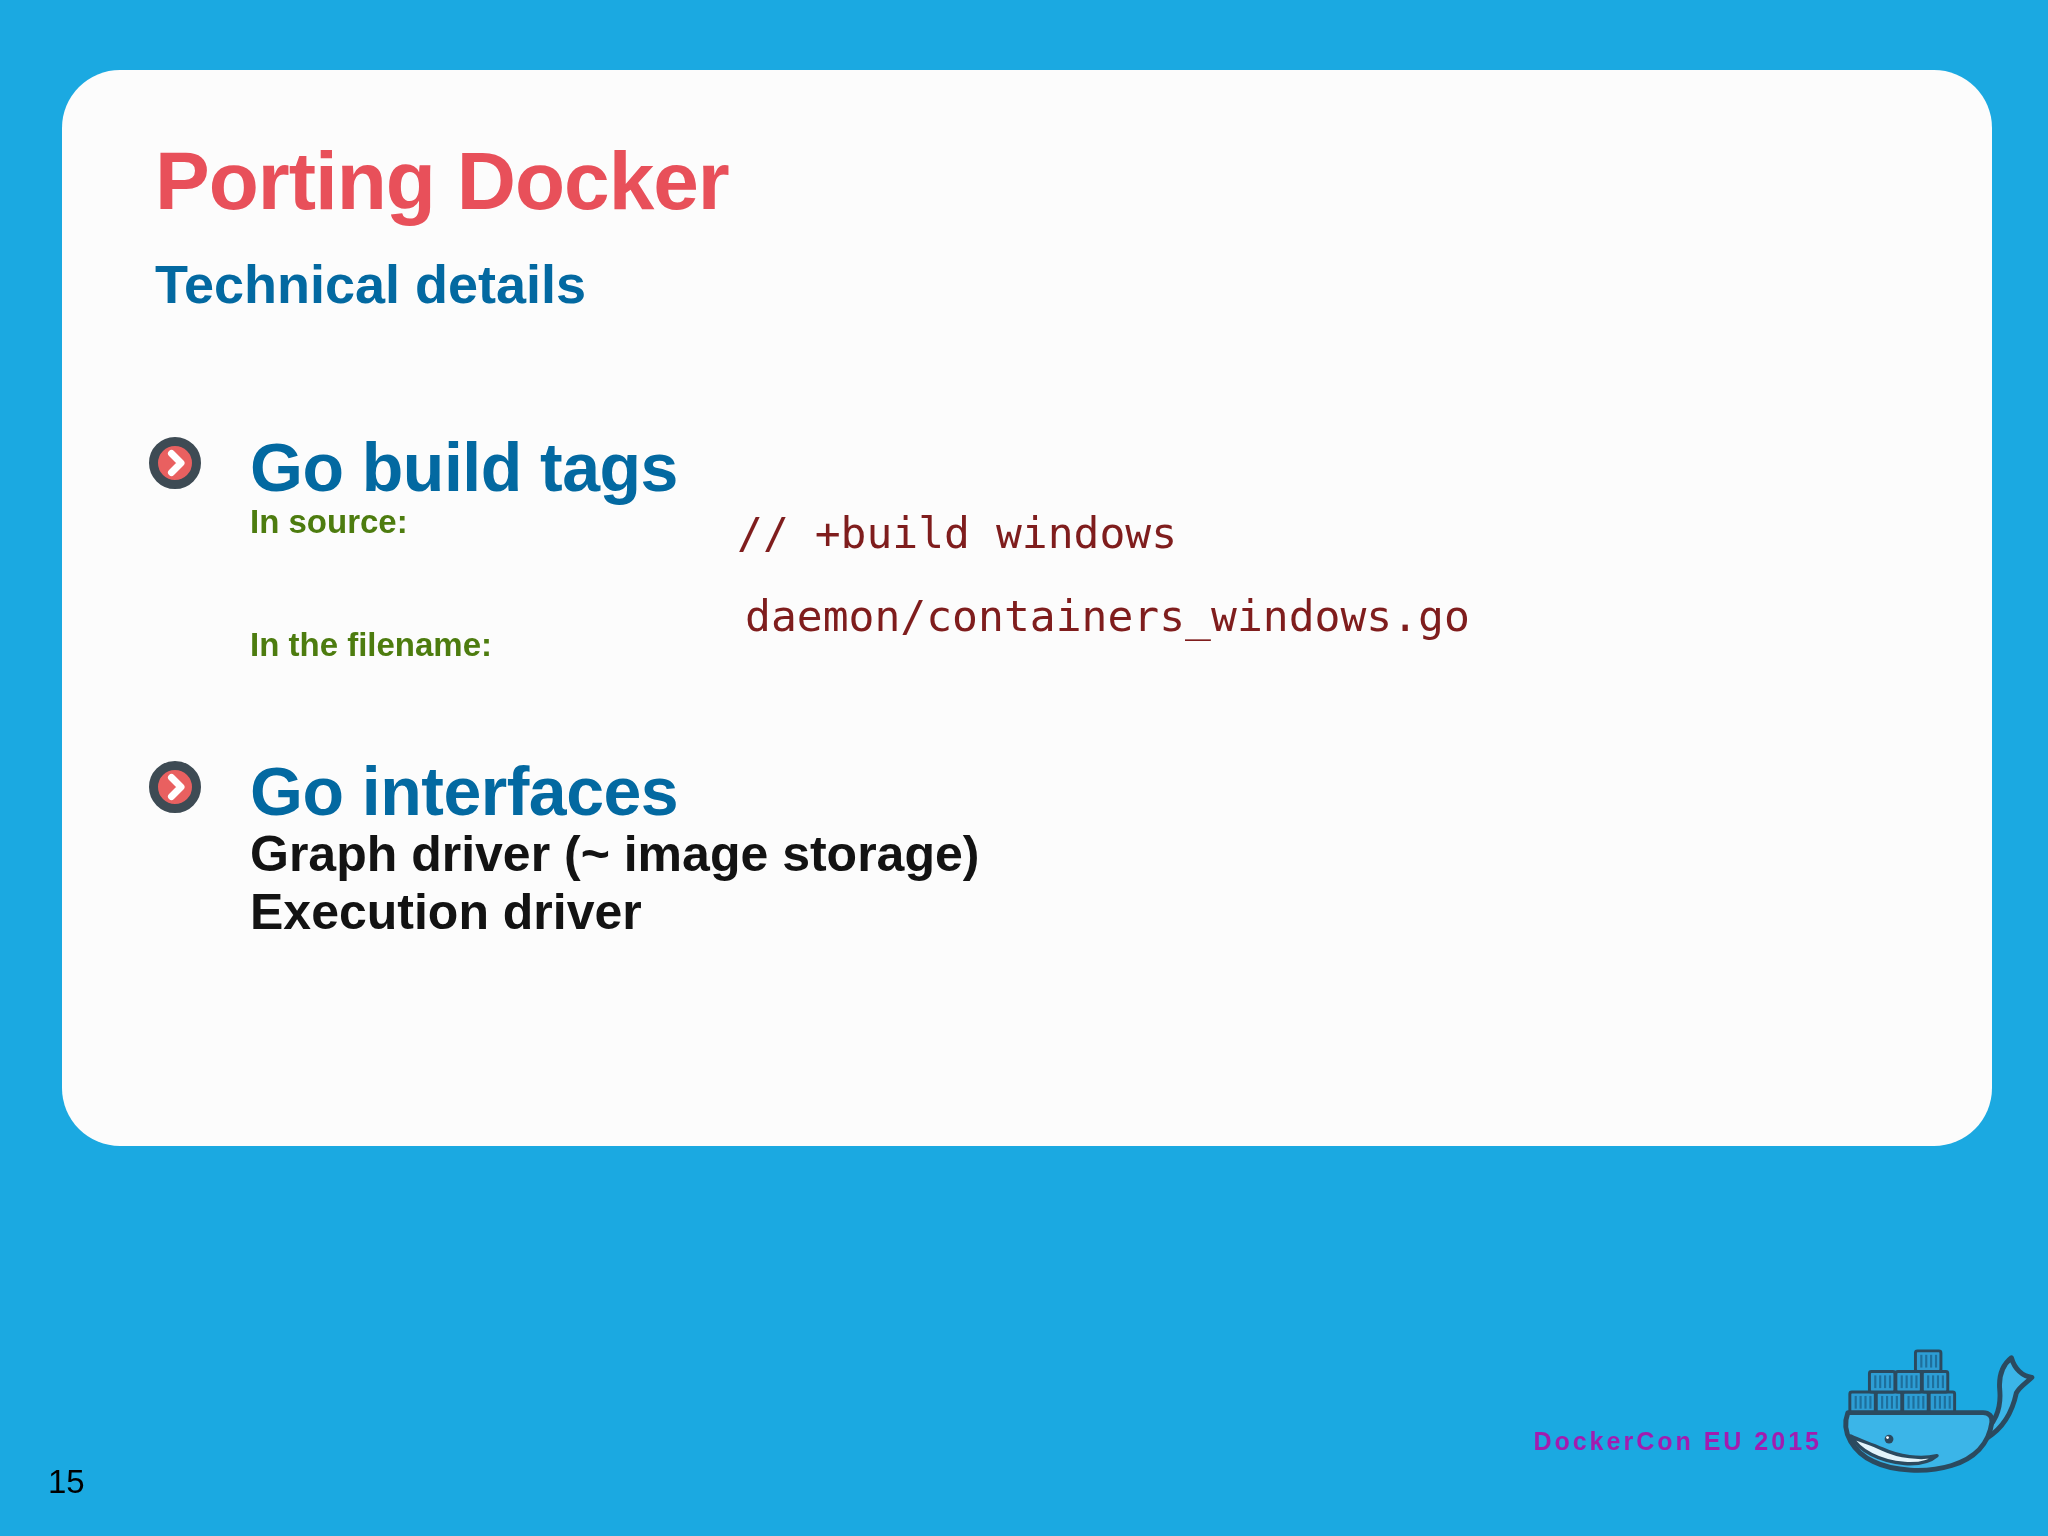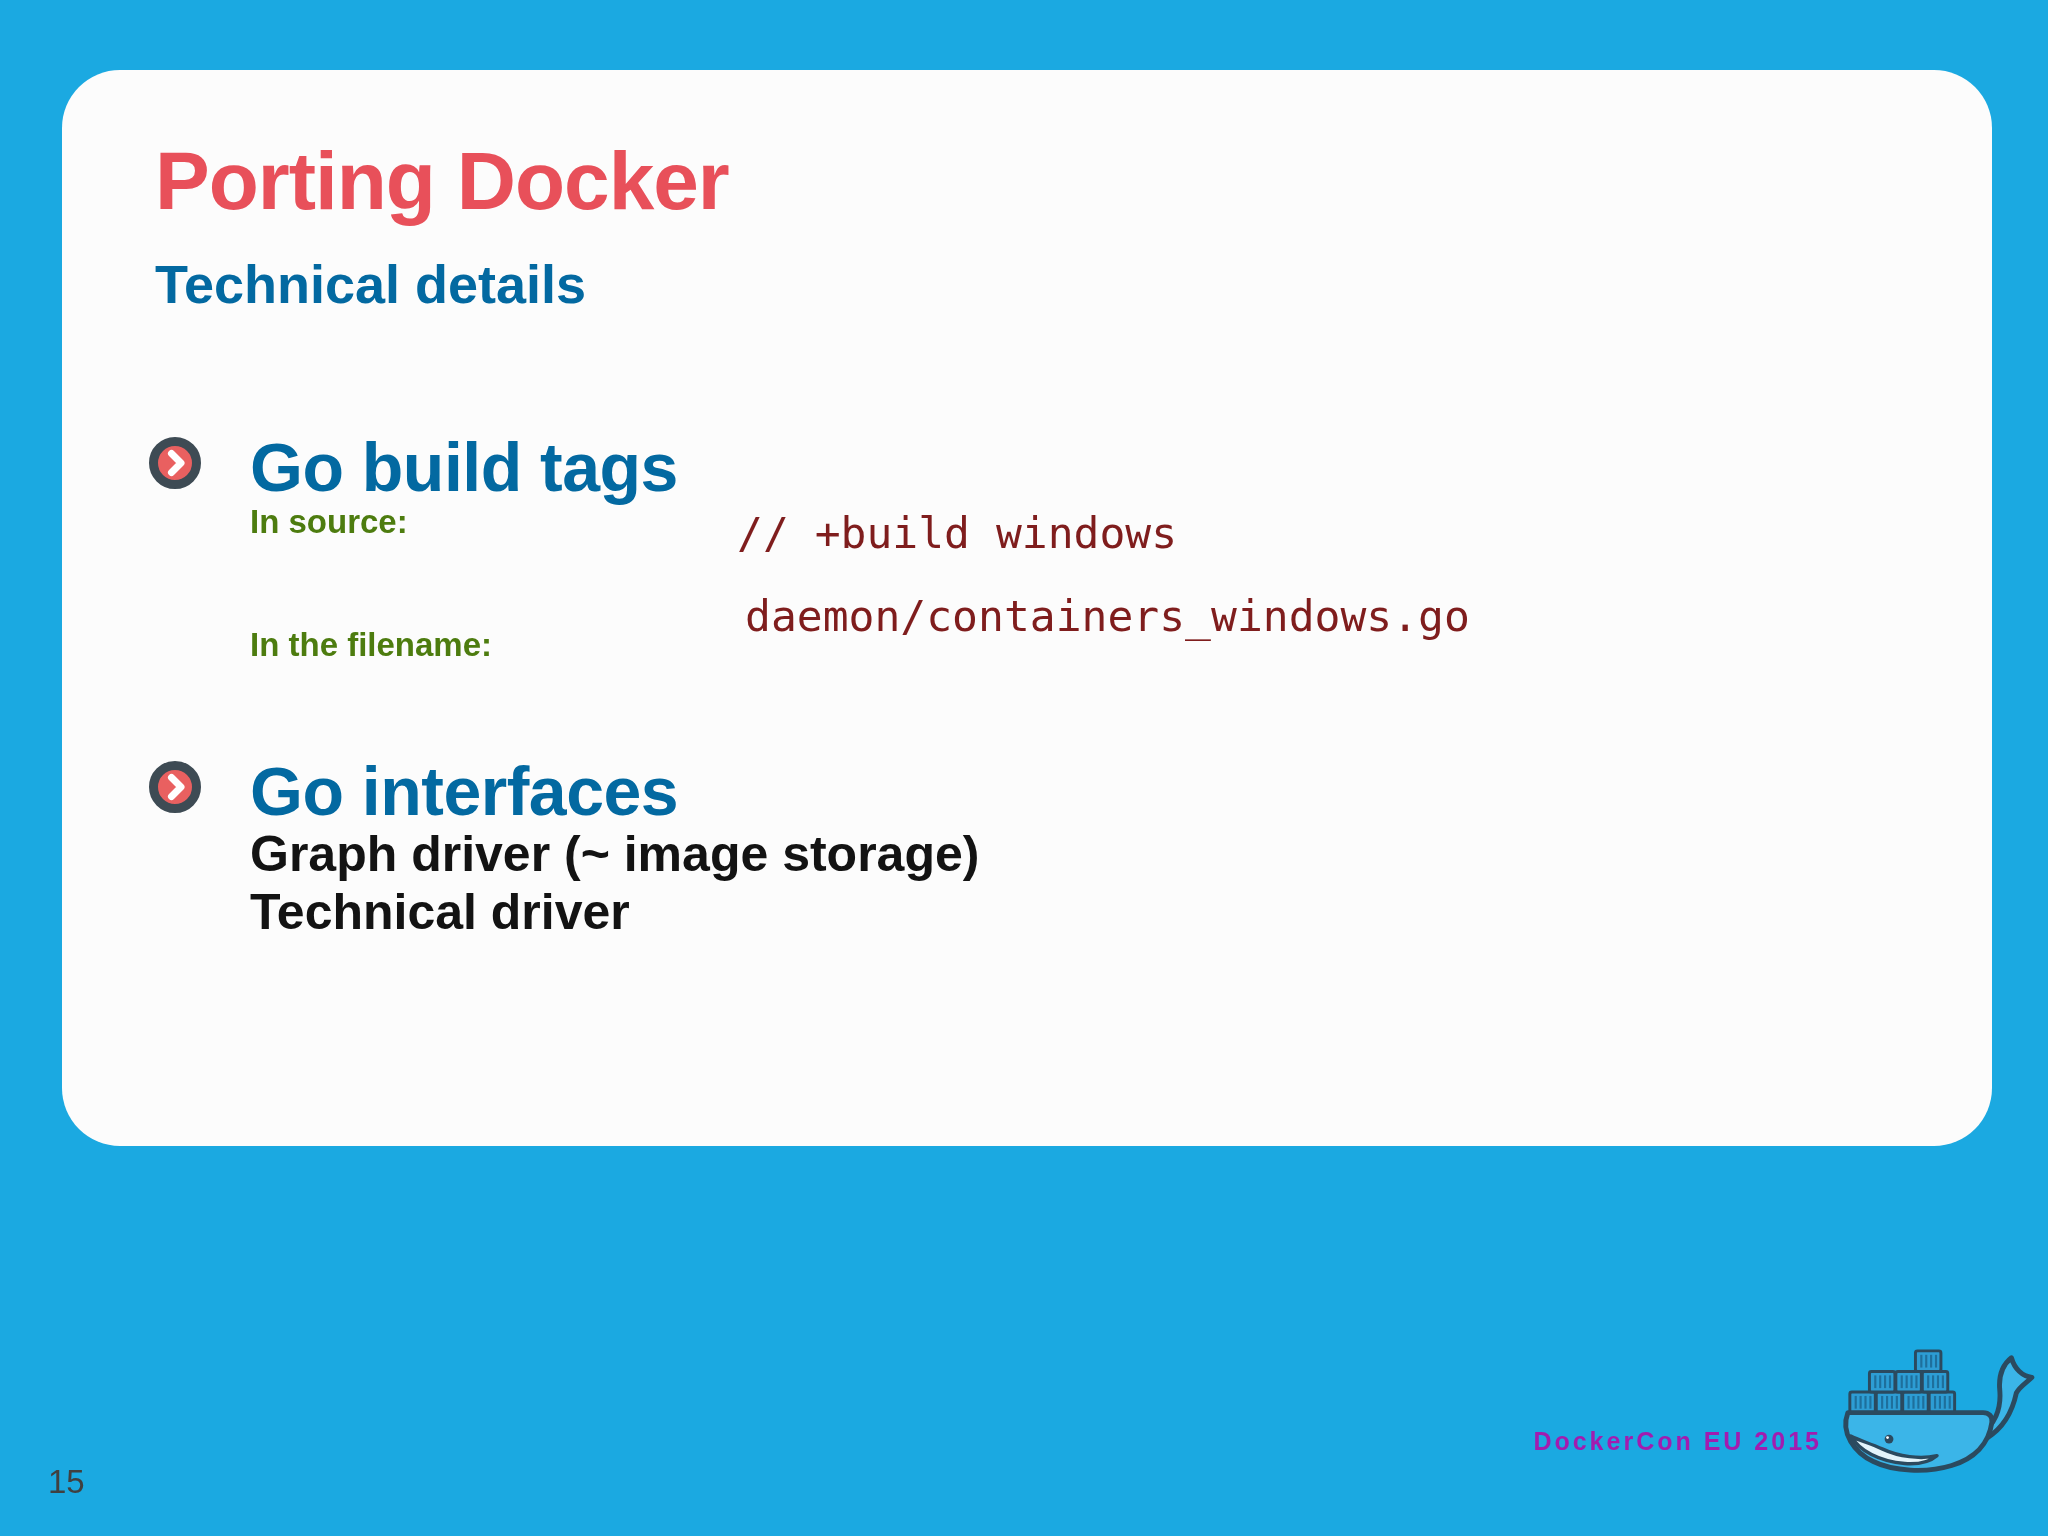--- a/index.html
+++ b/index.html
@@ -26,21 +26,21 @@
   .label-2{left:188px;top:515px;margin-top:40px;}
   .code{font-family:"DejaVu Sans Mono",monospace;font-size:43px;color:#7f1d1d;}
   .code-1{left:675px;top:438px;}
   .code-2{left:683px;top:521px;}
   .plain-line{font-size:50px;font-weight:bold;color:#131313;}
   .line-1{left:188px;top:754px;}
   .line-2{left:188px;top:812px;}
   .footer-text{right:170px;top:1347px;font-size:25px;font-weight:bold;
     letter-spacing:3px;color:#a21caf;margin-top:9px;}
   .whale{position:absolute;left:1834px;top:1346px;width:206px;height:142px;z-index:3;}
-  .page-number{position:absolute;left:48px;top:1463px;font-size:33px;color:#404040;z-index:2;}
+  .page-number{position:absolute;left:48px;top:1463px;font-size:33px;color:#000000;z-index:2;}
 </style>
 </head>
 <body>
 
 <div class="card">
 
   <h1 class="abs title" style="margin:0">Porting Docker</h1>
   <h2 class="abs subtitle" style="margin:0">Technical details</h2>
 
   <svg class="bullet-icon bullet-1" viewBox="0 0 54 54">
@@ -55,21 +55,21 @@
   <div class="abs label label-2">In the filename:</div>
   <div class="abs code code-2">daemon/containers_windows.go</div>
 
   <svg class="bullet-icon bullet-2" viewBox="0 0 54 54">
     <circle cx="27" cy="27" r="21.5" fill="#E96060" stroke="#3E4B54" stroke-width="9"></circle>
     <path d="M23.5,17.5 L33,27 L23.5,36.5" fill="none" stroke="#FFFFFF" stroke-width="7" stroke-linecap="round" stroke-linejoin="round"></path>
   </svg>
   <div class="abs section-heading heading-2">Go interfaces</div>
 
   <div class="abs plain-line line-1">Graph driver (~ image storage)</div>
-  <div class="abs plain-line line-2">Technical driver</div>
+  <div class="abs plain-line line-2">Execution driver</div>
 
   <div class="abs footer-text">DockerCon EU 2015</div>
 </div>
 
 <svg class="whale" viewBox="0 0 210 145">
   <defs>
     <g id="ctr">
       <rect x="0" y="0" width="26" height="21" rx="2" fill="#2D9DD4" stroke="#2B4A5F" stroke-width="3"></rect>
       <line x1="6" y1="4" x2="6" y2="17" stroke="#1E6F9C" stroke-width="2.2"></line>
       <line x1="11" y1="4" x2="11" y2="17" stroke="#1E6F9C" stroke-width="2.2"></line>

